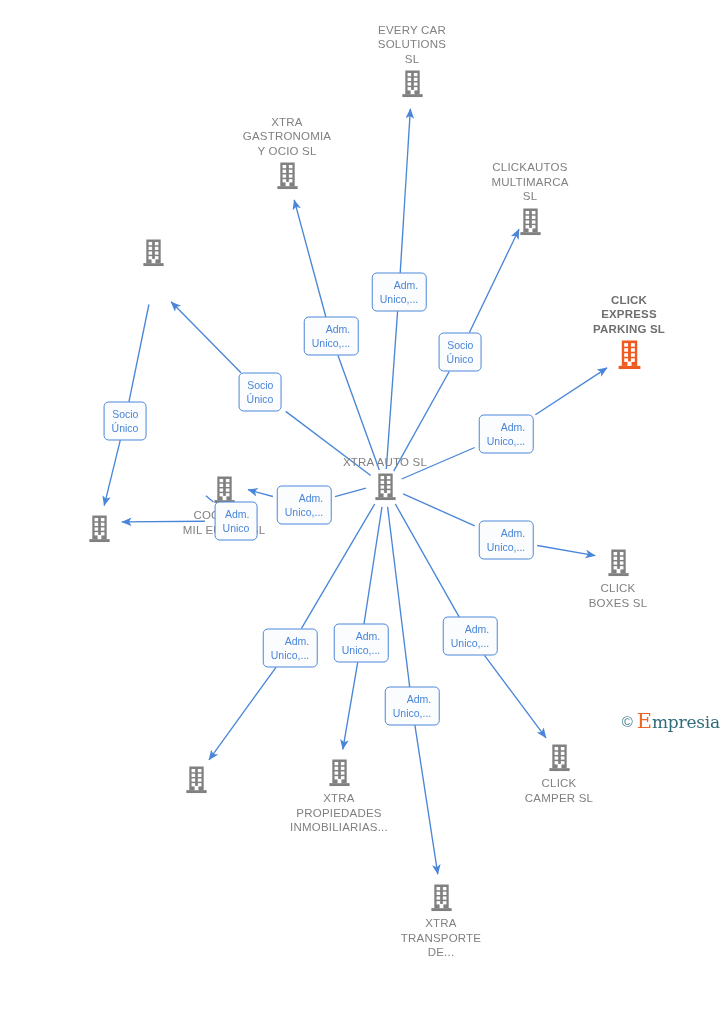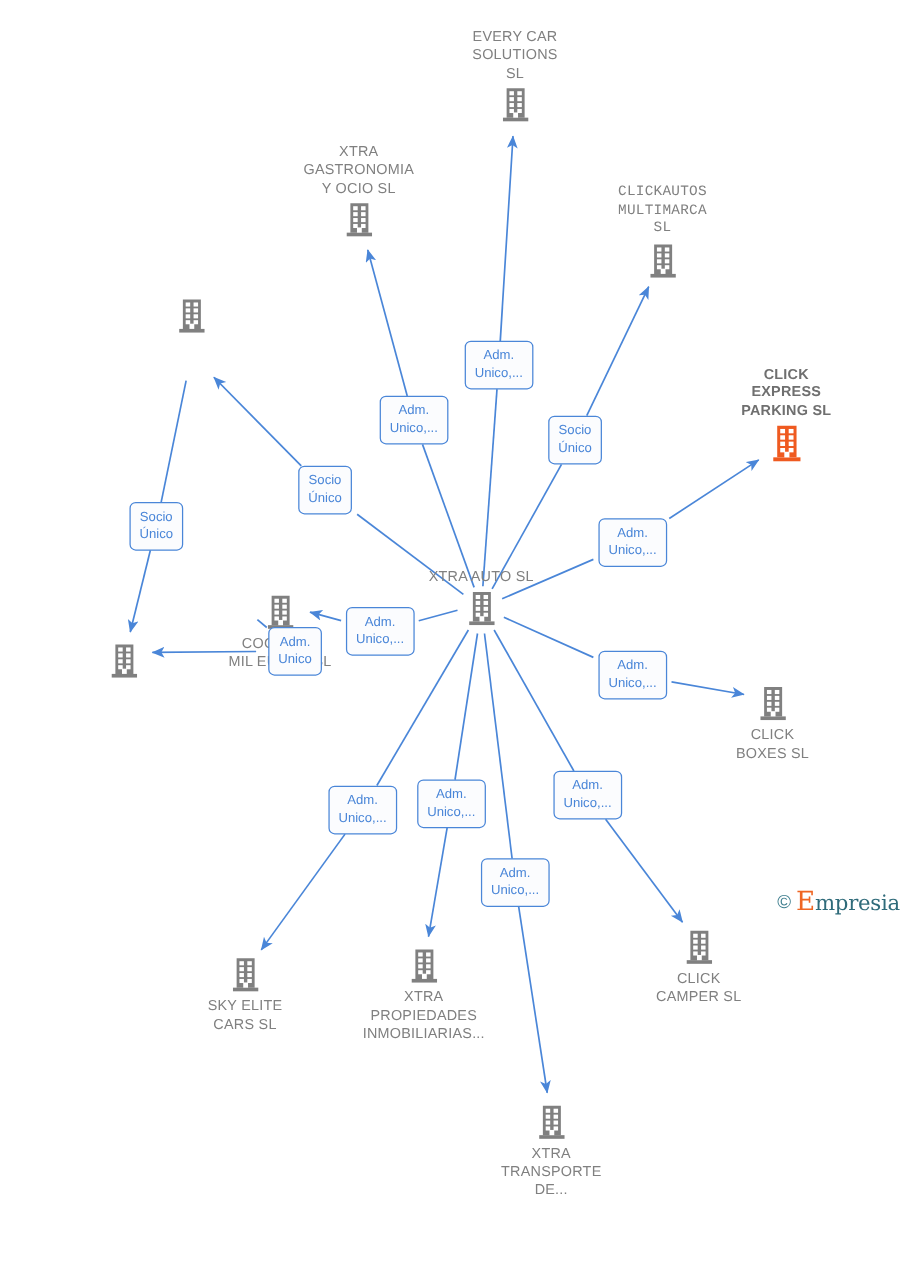--- a/index.html
+++ b/index.html
@@ -55,21 +55,21 @@
   .node.label-below .node-label { margin-top: 3px; }
 
   .edge-label {
     position: absolute;
     border: 1.3px solid #4a86d8;
     border-radius: 5px;
     background: #fbfcfe;
     color: #4a86d8;
     font-size: 10.5px;
     line-height: 14px;
-    text-align: center;
+    text-align: right;
     padding: 4px 7px 5px 7px;
     white-space: pre-line;
     box-sizing: border-box;
     transform: translate(-50%, -50%);
   }
 
   #watermark {
     position: absolute;
     right: 8px;
     bottom: 6px;
@@ -171,21 +171,21 @@
               <rect x="13.2" y="7.4" width="3.2" height="2.9" fill="#ffffff"></rect>
               <rect x="7.6" y="11.6" width="3.2" height="2.9" fill="#ffffff"></rect>
               <rect x="13.2" y="11.6" width="3.2" height="2.9" fill="#ffffff"></rect>
               <rect x="7.6" y="15.8" width="3.2" height="2.9" fill="#ffffff"></rect>
               <rect x="13.2" y="15.8" width="3.2" height="2.9" fill="#ffffff"></rect>
               <rect x="10.3" y="18.3" width="3.4" height="3.7" fill="#ffffff"></rect>
             </g>
           </svg>
         </div>
       </div>
-      <div class="node label-above" style="left: 530px; top: 147px; font-family: Liberation Mono, monospace;">
+      <div class="node label-above" style="left: 530px; top: 160px;">
         <div class="node-label">CLICKAUTOS
 MULTIMARCA
 SL</div>
         <div>
           <svg viewBox="0 0 24 26" width="27" height="30" class="node-icon">
             <g fill="#808080">
               <path d="M5.6,1 H18.4 V22 H5.6 Z"></path>
               <rect x="3" y="22" width="18" height="2.6"></rect>
               <rect x="7.6" y="3.2" width="3.2" height="2.9" fill="#ffffff"></rect>
               <rect x="13.2" y="3.2" width="3.2" height="2.9" fill="#ffffff"></rect>
@@ -333,22 +333,20 @@
               <rect x="7.6" y="7.4" width="3.2" height="2.9" fill="#ffffff"></rect>
               <rect x="13.2" y="7.4" width="3.2" height="2.9" fill="#ffffff"></rect>
               <rect x="7.6" y="11.6" width="3.2" height="2.9" fill="#ffffff"></rect>
               <rect x="13.2" y="11.6" width="3.2" height="2.9" fill="#ffffff"></rect>
               <rect x="7.6" y="15.8" width="3.2" height="2.9" fill="#ffffff"></rect>
               <rect x="13.2" y="15.8" width="3.2" height="2.9" fill="#ffffff"></rect>
               <rect x="10.3" y="18.3" width="3.4" height="3.7" fill="#ffffff"></rect>
             </g>
           </svg>
         </div>
-        <div class="node-label">SKY ELITE
-CARS  SL</div>
       </div>
       <div class="node label-below" style="left: 339px; top: 758px;">
         <div>
           <svg viewBox="0 0 24 26" width="27" height="30" class="node-icon">
             <g fill="#808080">
               <path d="M5.6,1 H18.4 V22 H5.6 Z"></path>
               <rect x="3" y="22" width="18" height="2.6"></rect>
               <rect x="7.6" y="3.2" width="3.2" height="2.9" fill="#ffffff"></rect>
               <rect x="13.2" y="3.2" width="3.2" height="2.9" fill="#ffffff"></rect>
               <rect x="7.6" y="7.4" width="3.2" height="2.9" fill="#ffffff"></rect>

